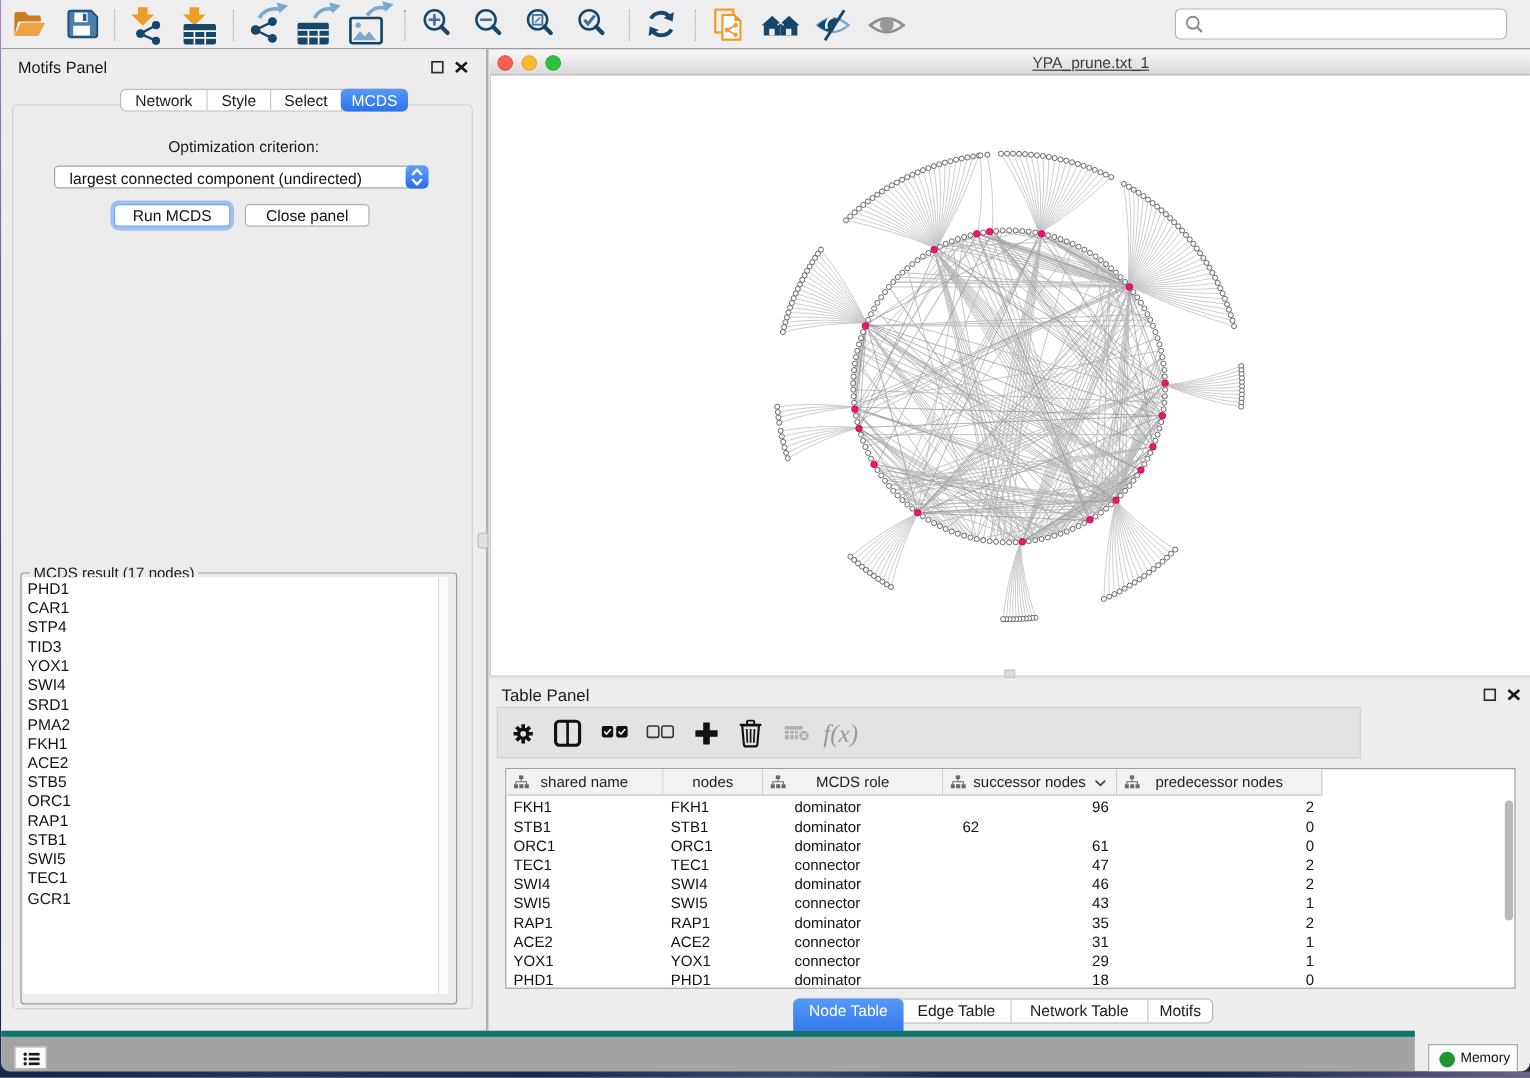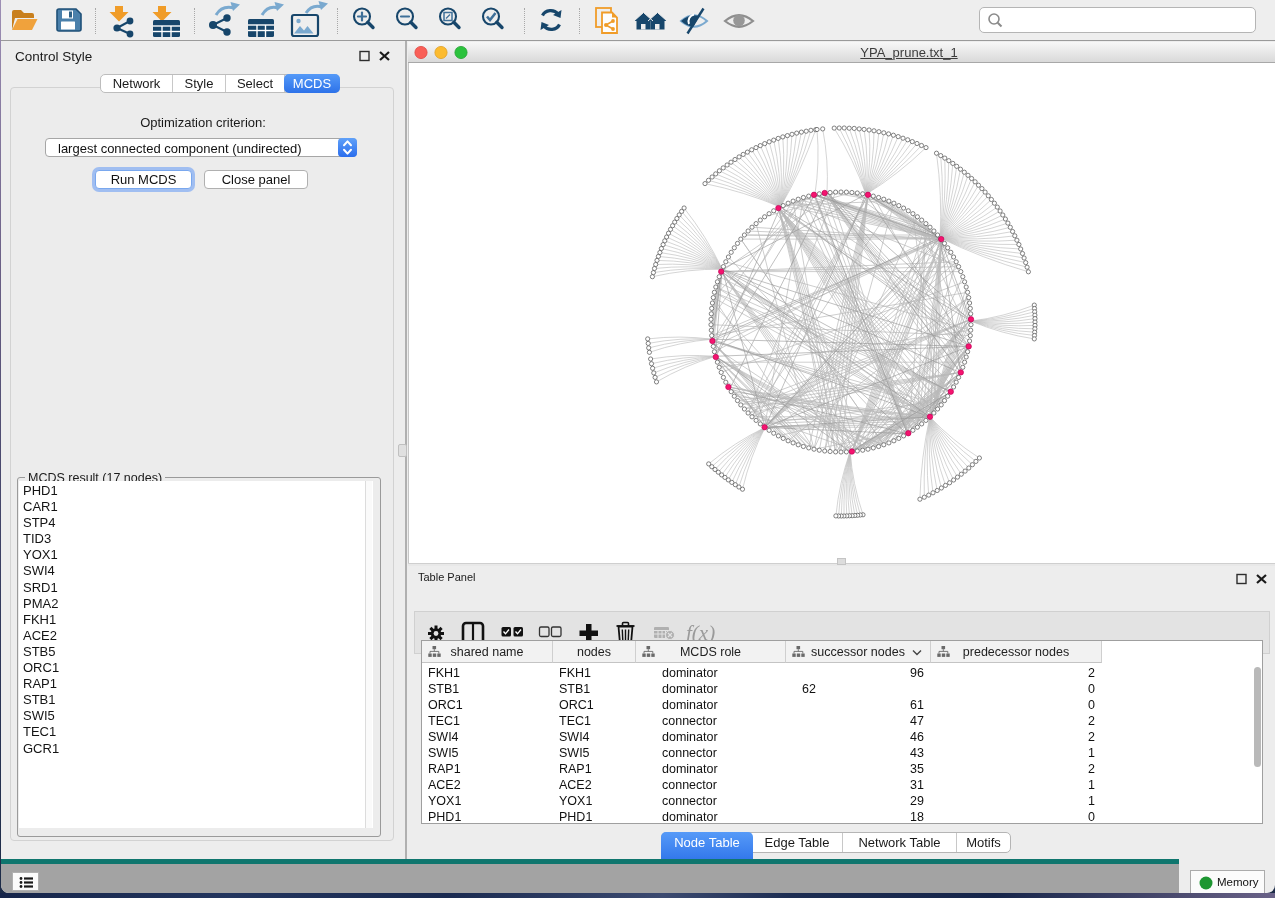--- a/index.html
+++ b/index.html
@@ -24,22 +24,22 @@
 #btn-close{left:193px;top:82px;width:104px;}
 #grp{position:absolute;left:6px;top:389px;width:364px;height:360px;border:1px solid #9a9a9a;border-radius:3px;}
 #grp-label{position:absolute;left:7px;top:-7px;background:#ececec;padding:0 3px;font-size:12.5px;color:#1a1a1a;}
 #grp-list{position:absolute;left:1px;top:3px;width:354px;height:347px;background:#fff;font-size:13px;color:#141414;line-height:16.1px;padding:2px 0 0 4px;}
 #grp-track{position:absolute;left:347px;top:3px;width:7px;height:347px;background:#fafafa;border-left:1px solid #dcdcdc;}
 
 #nettitle{position:absolute;left:407px;top:42px;width:868px;height:21px;background:linear-gradient(#f7f7f7,#d9d9d9);border-bottom:1px solid #a8a8a8;}
 #nettitle .t{position:absolute;left:0;width:1000px;top:3px;text-align:center;font-size:13px;color:#3c3c3c;}
 #canvas{position:absolute;left:407px;top:63px;width:868px;height:500px;background:#fff;border-left:1px solid #c6c6c6;}
 #tpanel{position:absolute;left:407px;top:566px;width:868px;height:293px;background:#ededed;}
-#tp-title{position:absolute;left:10px;top:5px;font-size:11px;color:#1a1a1a;}
-#tp-toolbar{position:absolute;left:6px;top:45px;width:856px;height:43px;background:#e3e3e3;border:1px solid #d0d0d0;}
+#tp-title{position:absolute;left:10px;top:5px;font-size:14px;color:#1a1a1a;}
+#tp-toolbar{position:absolute;left:6px;top:23px;width:720px;height:43px;background:#e3e3e3;border:1px solid #d0d0d0;}
 #tbl{position:absolute;left:13px;top:74px;width:842px;height:184px;background:#fff;border:1px solid #9f9f9f;}
 #tbl .hdr{position:absolute;left:0;top:0;height:22px;background:#f2f2f2;border-right:1px solid #cfcfcf;border-bottom:1px solid #c4c4c4;font-size:12.5px;color:#222;}
 #tbl .hdr .lab{position:absolute;top:4px;width:100%;text-align:center;}
 #tbl .cell{position:absolute;font-size:12.5px;color:#111;height:16px;line-height:16px;}
 #thumb{position:absolute;left:832px;top:26px;width:7px;height:100px;background:#b9b9b9;border-radius:3.5px;}
 #btabs{position:absolute;left:253px;top:266px;height:21px;display:flex;background:#fff;border:1px solid #b5b5b5;border-radius:5px;font-size:13px;color:#1a1a1a;}
 #btabs .seg{height:19px;line-height:19px;text-align:center;border-right:1px solid #c8c8c8;}
 #btabs .seg:last-child{border-right:none;}
 #btabs .sel{background:linear-gradient(#569af8,#2d72e9);color:#fff;border-radius:5px;margin:-1px;height:32px;line-height:21px;border-right:none;text-align:center;}
 #statusbar{position:absolute;left:0;top:859px;width:1178px;height:34px;background:#a3a3a3;border-top:5px solid #0f766e;}
@@ -147,21 +147,21 @@
 <path d="M724,21 Q738,9.5 752,21 Q738,32.5 724,21 z" fill="none" stroke="#8e8e8e" stroke-width="2.2"></path>
 <circle cx="738" cy="20.5" r="5.8" fill="#979797"></circle>
 </svg><div class="sep" style="left:94px"></div><div class="sep" style="left:193px"></div><div class="sep" style="left:336px"></div><div class="sep" style="left:523px"></div><div class="sep" style="left:578px"></div><div id="search">
         <svg width="26" height="24" viewBox="0 0 26 24" style="position:absolute;left:2px;top:0">
           <circle cx="12" cy="11" r="5" fill="none" stroke="#8b8b8b" stroke-width="1.6"></circle>
           <line x1="15.7" y1="14.7" x2="19.5" y2="18.5" stroke="#8b8b8b" stroke-width="2"></line>
         </svg>
       </div></div>
 
 <div id="cpanel">
- <div id="cp-title">Control Style</div>
+ <div id="cp-title">Motifs Panel</div>
  <svg width="32" height="12" viewBox="0 0 32 12" style="position:absolute;left:358px;top:9px">
         <rect x="1" y="1.5" width="9" height="9" fill="none" stroke="#2d2d2d" stroke-width="1.4"></rect>
         <path d="M21,2 l9,8 M30,2 l-9,8" stroke="#1a1a1a" stroke-width="2.2"></path>
       </svg>
  <div id="cp-tabs">
    <div class="seg" style="width:72px">Network</div>
    <div class="seg" style="width:53px">Style</div>
    <div class="seg" style="width:59px">Select</div>
    <div class="seg sel" style="width:56px">MCDS</div>
  </div>

